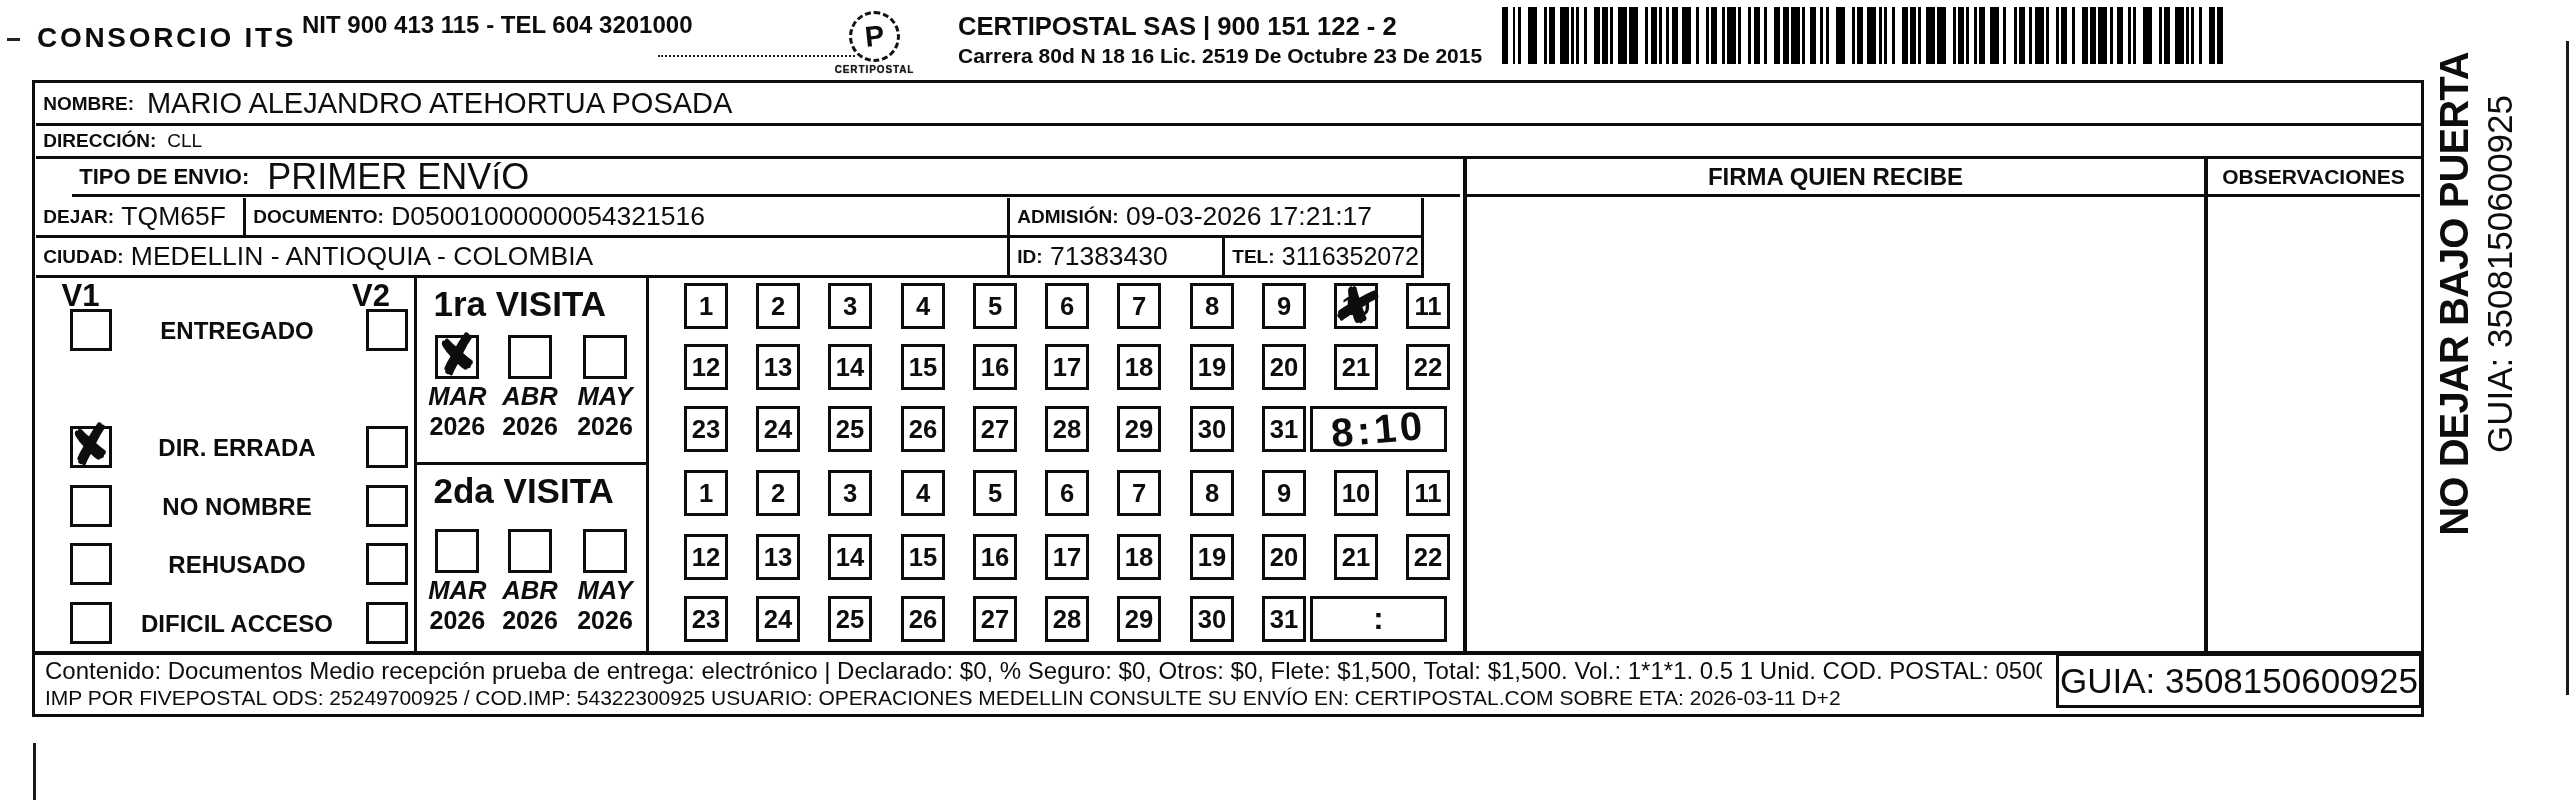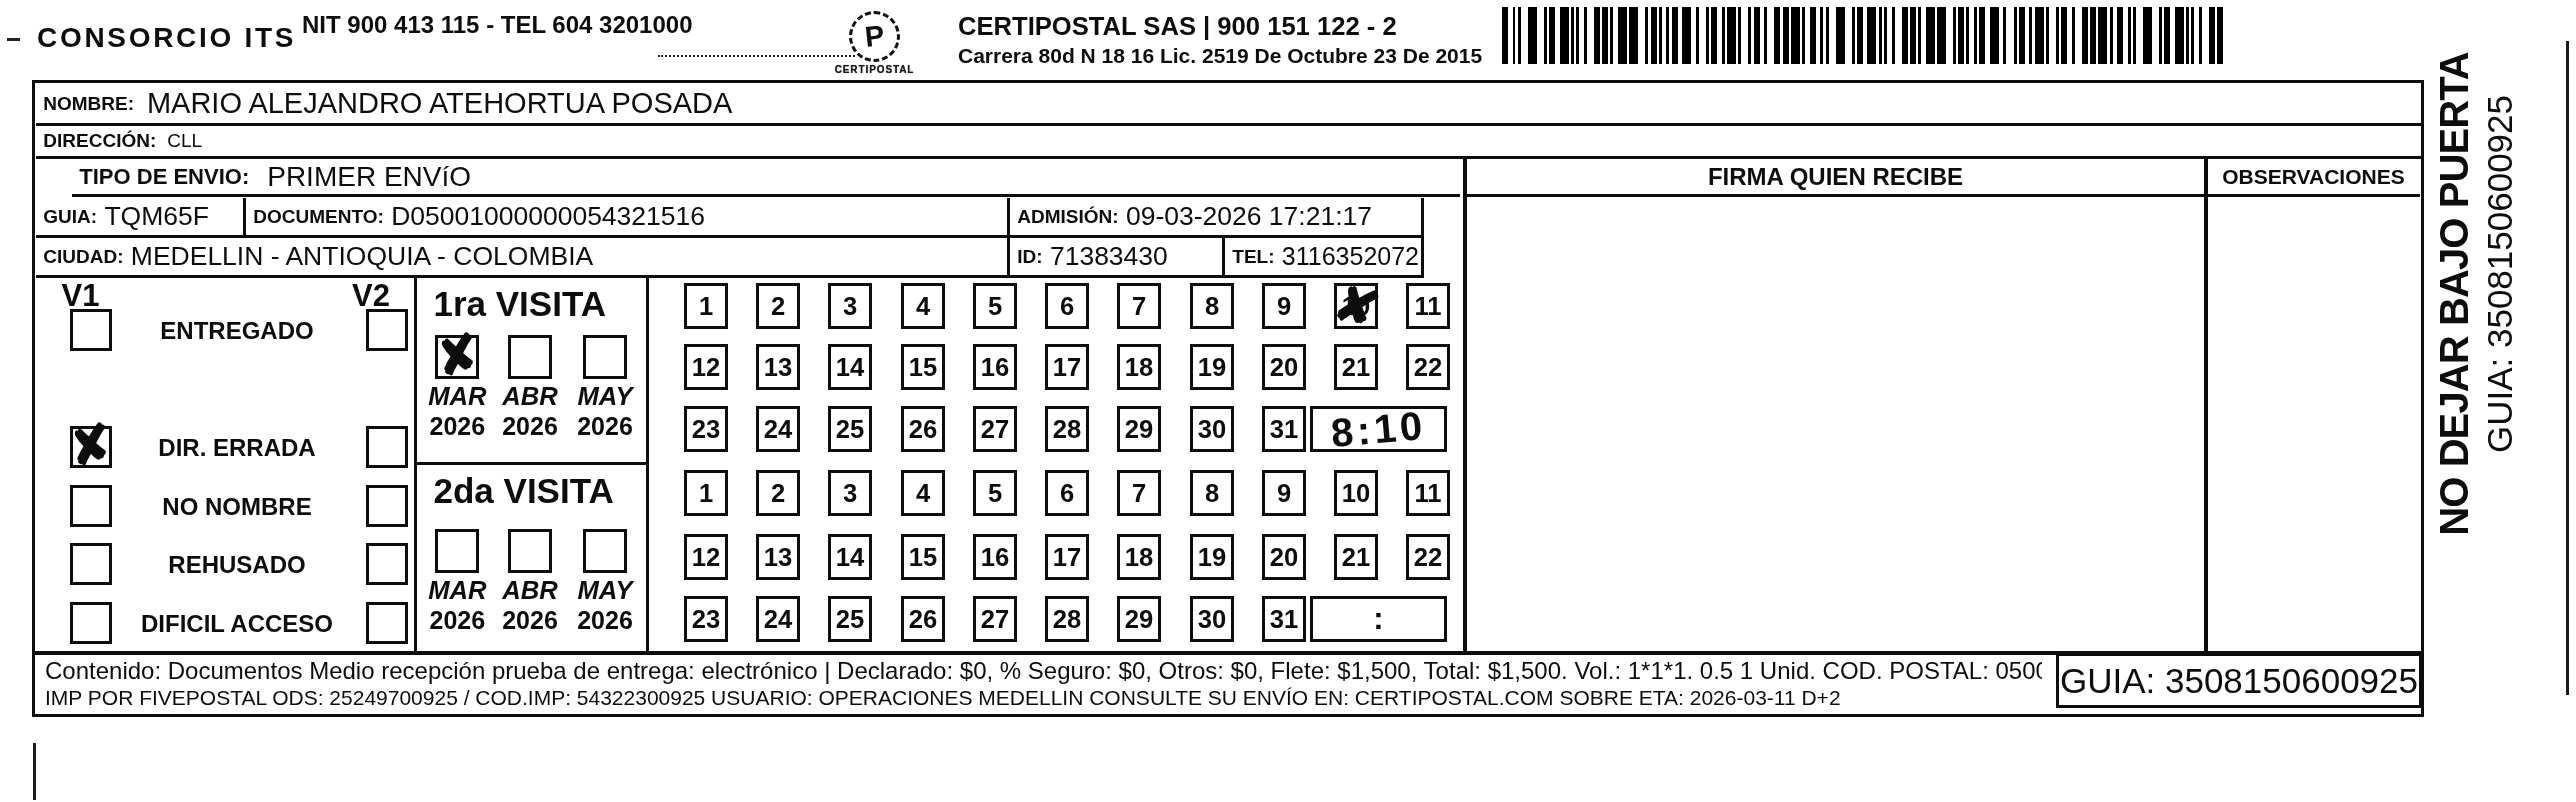--- a/index.html
+++ b/index.html
@@ -25,21 +25,21 @@
   
   .form-border{left:32px;top:80px;width:2392px;height:637px;border:3.7px solid #0d0d0d;box-sizing:border-box;}
   .row{box-sizing:border-box;display:flex;align-items:center;border-bottom:3.7px solid #0d0d0d;background:transparent;}
   .lbl{font-size:19px;font-weight:bold;white-space:nowrap;}
   .val{font-size:19px;white-space:nowrap;}
   .nombre-row{left:36px;top:84px;width:2385px;height:42px;padding-left:7.3px;gap:12.8px;}
   .nombre-row .val{font-size:29px;}
   .direccion-row{left:36px;top:126px;width:2385px;height:33px;padding-left:7.3px;gap:11px;}
   .tipo-row{left:36px;top:159px;width:1388px;height:38px;padding-left:7.3px;gap:18px;margin-left:36px;}
   .tipo-row .lbl{font-size:22px;}
-  .tipo-row .val{font-size:28px;}
+  .tipo-row .val{font-size:36px;}
   .cells-row{box-sizing:border-box;display:flex;border-bottom:3.7px solid #0d0d0d;}
   .placa-row{left:36px;top:198px;width:1388px;height:40px;}
   .ciudad-row{left:36px;top:238px;width:1388px;height:40px;}
   .cell{box-sizing:border-box;border-right:3.7px solid #0d0d0d;display:flex;align-items:center;
     padding-left:7.3px;gap:7.3px;overflow:hidden;}
   .cell-placa{width:210px;}
   .cell-documento{width:764px;}
   .cell-admision{width:414px;}
   .cell-ciudad{width:974px;}
   .cell-id{width:215px;}
@@ -219,21 +219,21 @@
 
   <div class="abs vline" style="left:1463px;top:159px;width:3.7px;height:492px;"></div>
   <div class="abs firma-header">FIRMA QUIEN RECIBE</div>
   <div class="abs vline" style="left:2204px;top:159px;width:3.7px;height:492px;"></div>
   <div class="abs obs-header">OBSERVACIONES</div>
   <div class="abs firma-area"></div>
   <div class="abs obs-area"></div>
 
   <div class="abs cells-row placa-row">
     <div class="cell cell-placa">
-      <span class="lbl">GUIA:</span>
+      <span class="lbl">DEJAR:</span>
       <span class="val">TQM65F</span>
     </div>
     <div class="cell cell-documento">
       <span class="lbl">DOCUMENTO:</span>
       <span class="val">D05001000000054321516</span>
     </div>
     <div class="cell cell-admision">
       <span class="lbl">ADMISIÓN:</span>
       <span class="val">09-03-2026 17:21:17</span>
     </div>

